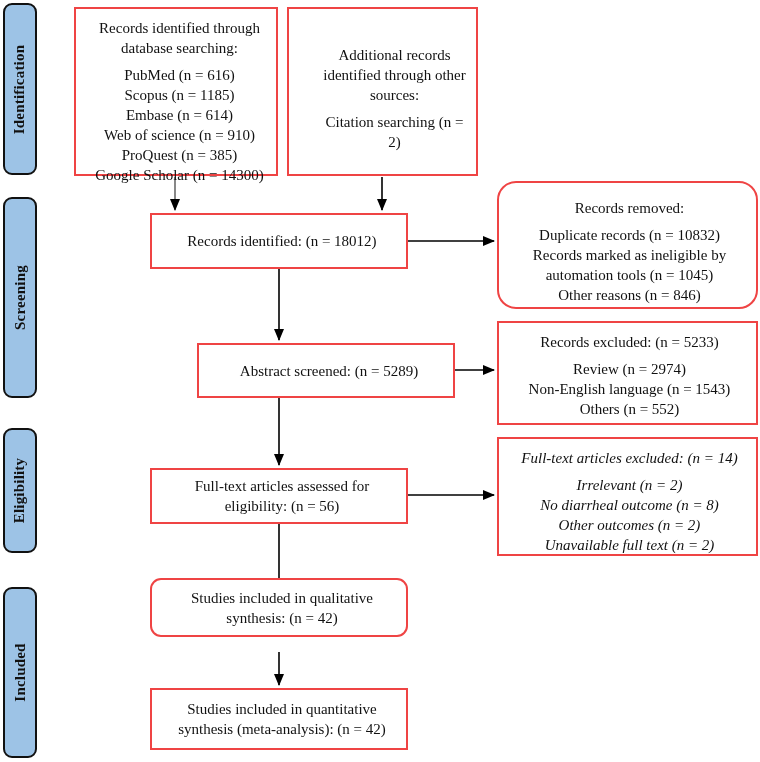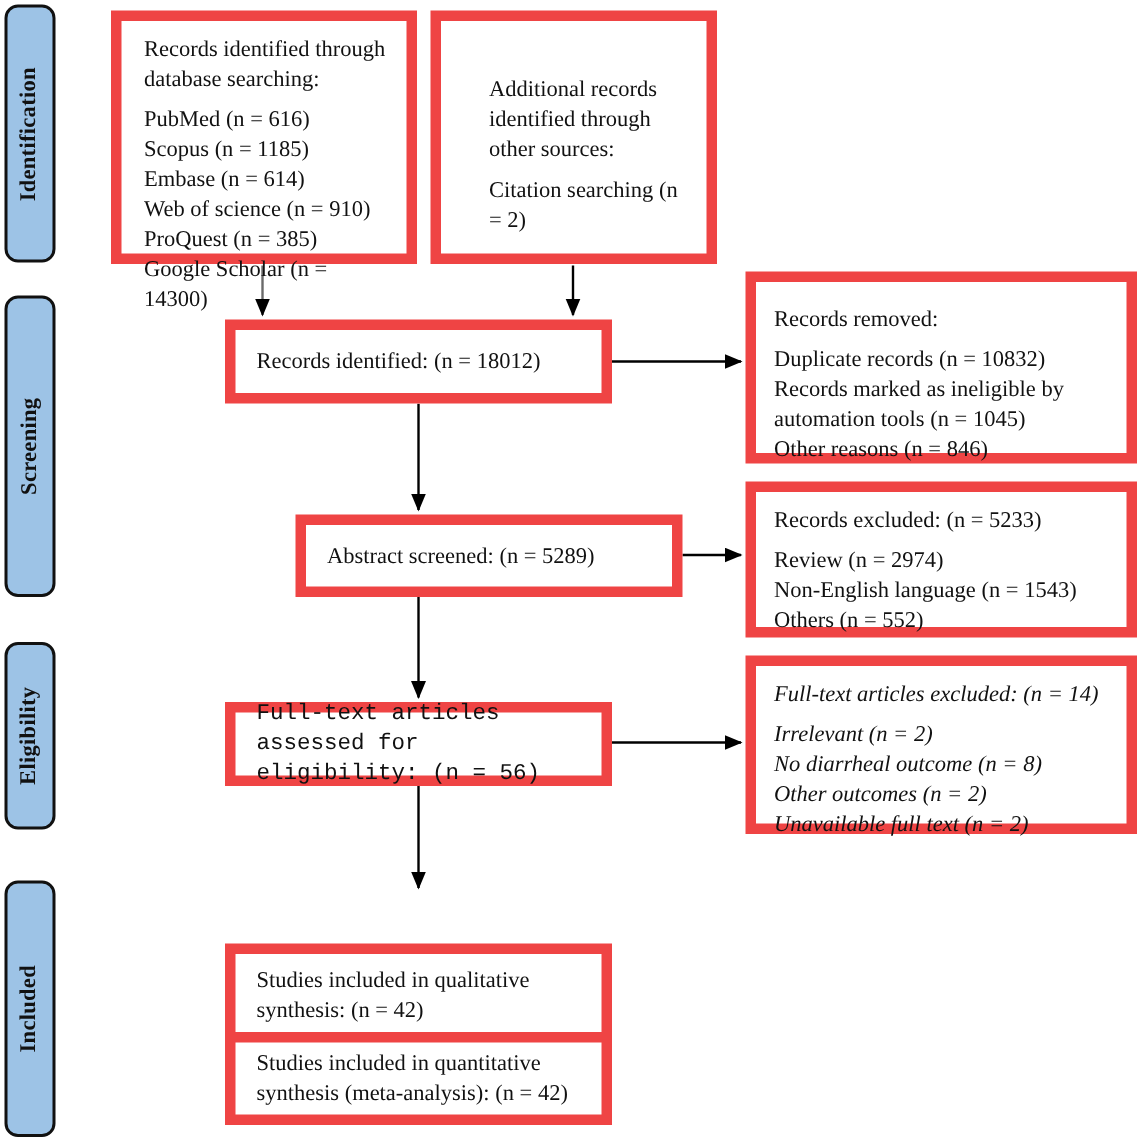--- a/index.html
+++ b/index.html
@@ -25,25 +25,26 @@
     transform:rotate(-90deg);
     white-space:nowrap;
     font-weight:bold;
     font-size:15px;
     letter-spacing:.2px;
     color:#111;
   }
   
   .box{
     position:absolute;
-    border:7px solid #ef4444;
+    border:2px solid #ef4444;
     background:#fff;
     box-sizing:border-box;
     font-size:15px;
     line-height:20px;
+    text-align:center;
   }
   .box .heading{margin:0 0 7px 0;}
   .box .line{margin:0;}
   .box.center{
     display:flex;flex-direction:column;justify-content:center;
     padding:4px 8px 4px 14px;
   }
   .box.list{padding:9px 8px 6px 15px;}
   #box-other-sources{padding-top:36px;}
   #box-records-removed{padding-top:15px;padding-left:12px;}
@@ -102,51 +103,51 @@
 
   <div class="box list" id="box-other-sources" style="left:287px;top:7px;width:191px;height:169px;padding-left:32px;">
     <p class="heading">Additional records identified through other sources:</p>
     <div class="line">Citation searching (n = 2)</div>
   </div>
 
   <div class="box center" id="box-records-identified" style="left:150px;top:213px;width:258px;height:56px;">
     <div class="line">Records identified: (n = 18012)</div>
   </div>
 
-  <div class="box list" id="box-records-removed" style="left:497px;top:181px;width:261px;height:128px;">
+  <div class="box list" id="box-records-removed" style="left:497px;top:181px;width:261px;height:128px;border-radius:19px;">
     <p class="heading">Records removed:</p>
     <div class="line">Duplicate records (n = 10832)</div>
     <div class="line">Records marked as ineligible by automation tools (n = 1045)</div>
     <div class="line">Other reasons (n = 846)</div>
   </div>
 
   <div class="box center" id="box-abstract-screened" style="left:150px;top:343px;width:258px;height:55px;margin-left:47px;">
     <div class="line">Abstract screened: (n = 5289)</div>
   </div>
 
   <div class="box list" id="box-records-excluded" style="left:497px;top:321px;width:261px;height:104px;">
     <p class="heading">Records excluded: (n = 5233)</p>
     <div class="line">Review (n = 2974)</div>
     <div class="line">Non-English language (n = 1543)</div>
     <div class="line">Others (n = 552)</div>
   </div>
 
-  <div class="box center" id="box-fulltext-assessed" style="left:150px;top:468px;width:258px;height:56px;font-family:Liberation Mono, monospace;">
+  <div class="box center" id="box-fulltext-assessed" style="left:150px;top:468px;width:258px;height:56px;">
     <div class="line">Full-text articles assessed for eligibility: (n = 56)</div>
   </div>
 
   <div class="box list" id="box-fulltext-excluded" style="left:497px;top:437px;width:261px;height:119px;">
     <p class="heading">Full-text articles excluded: (n = 14)</p>
     <div class="line">Irrelevant (n = 2)</div>
     <div class="line">No diarrheal outcome (n = 8)</div>
     <div class="line">Other outcomes (n = 2)</div>
     <div class="line">Unavailable full text (n = 2)</div>
   </div>
 
-  <div class="box center" id="box-qualitative" style="left:150px;top:629px;width:258px;height:69px;">
+  <div class="box center" id="box-qualitative" style="left:150px;top:578px;width:258px;height:59px;border-radius:11px;">
     <div class="line">Studies included in qualitative synthesis: (n = 42)</div>
   </div>
 
   <div class="box center" id="box-quantitative" style="left:150px;top:688px;width:258px;height:62px;">
     <div class="line">Studies included in quantitative synthesis (meta-analysis): (n = 42)</div>
   </div>
 
 </div>
 
 </body></html>

